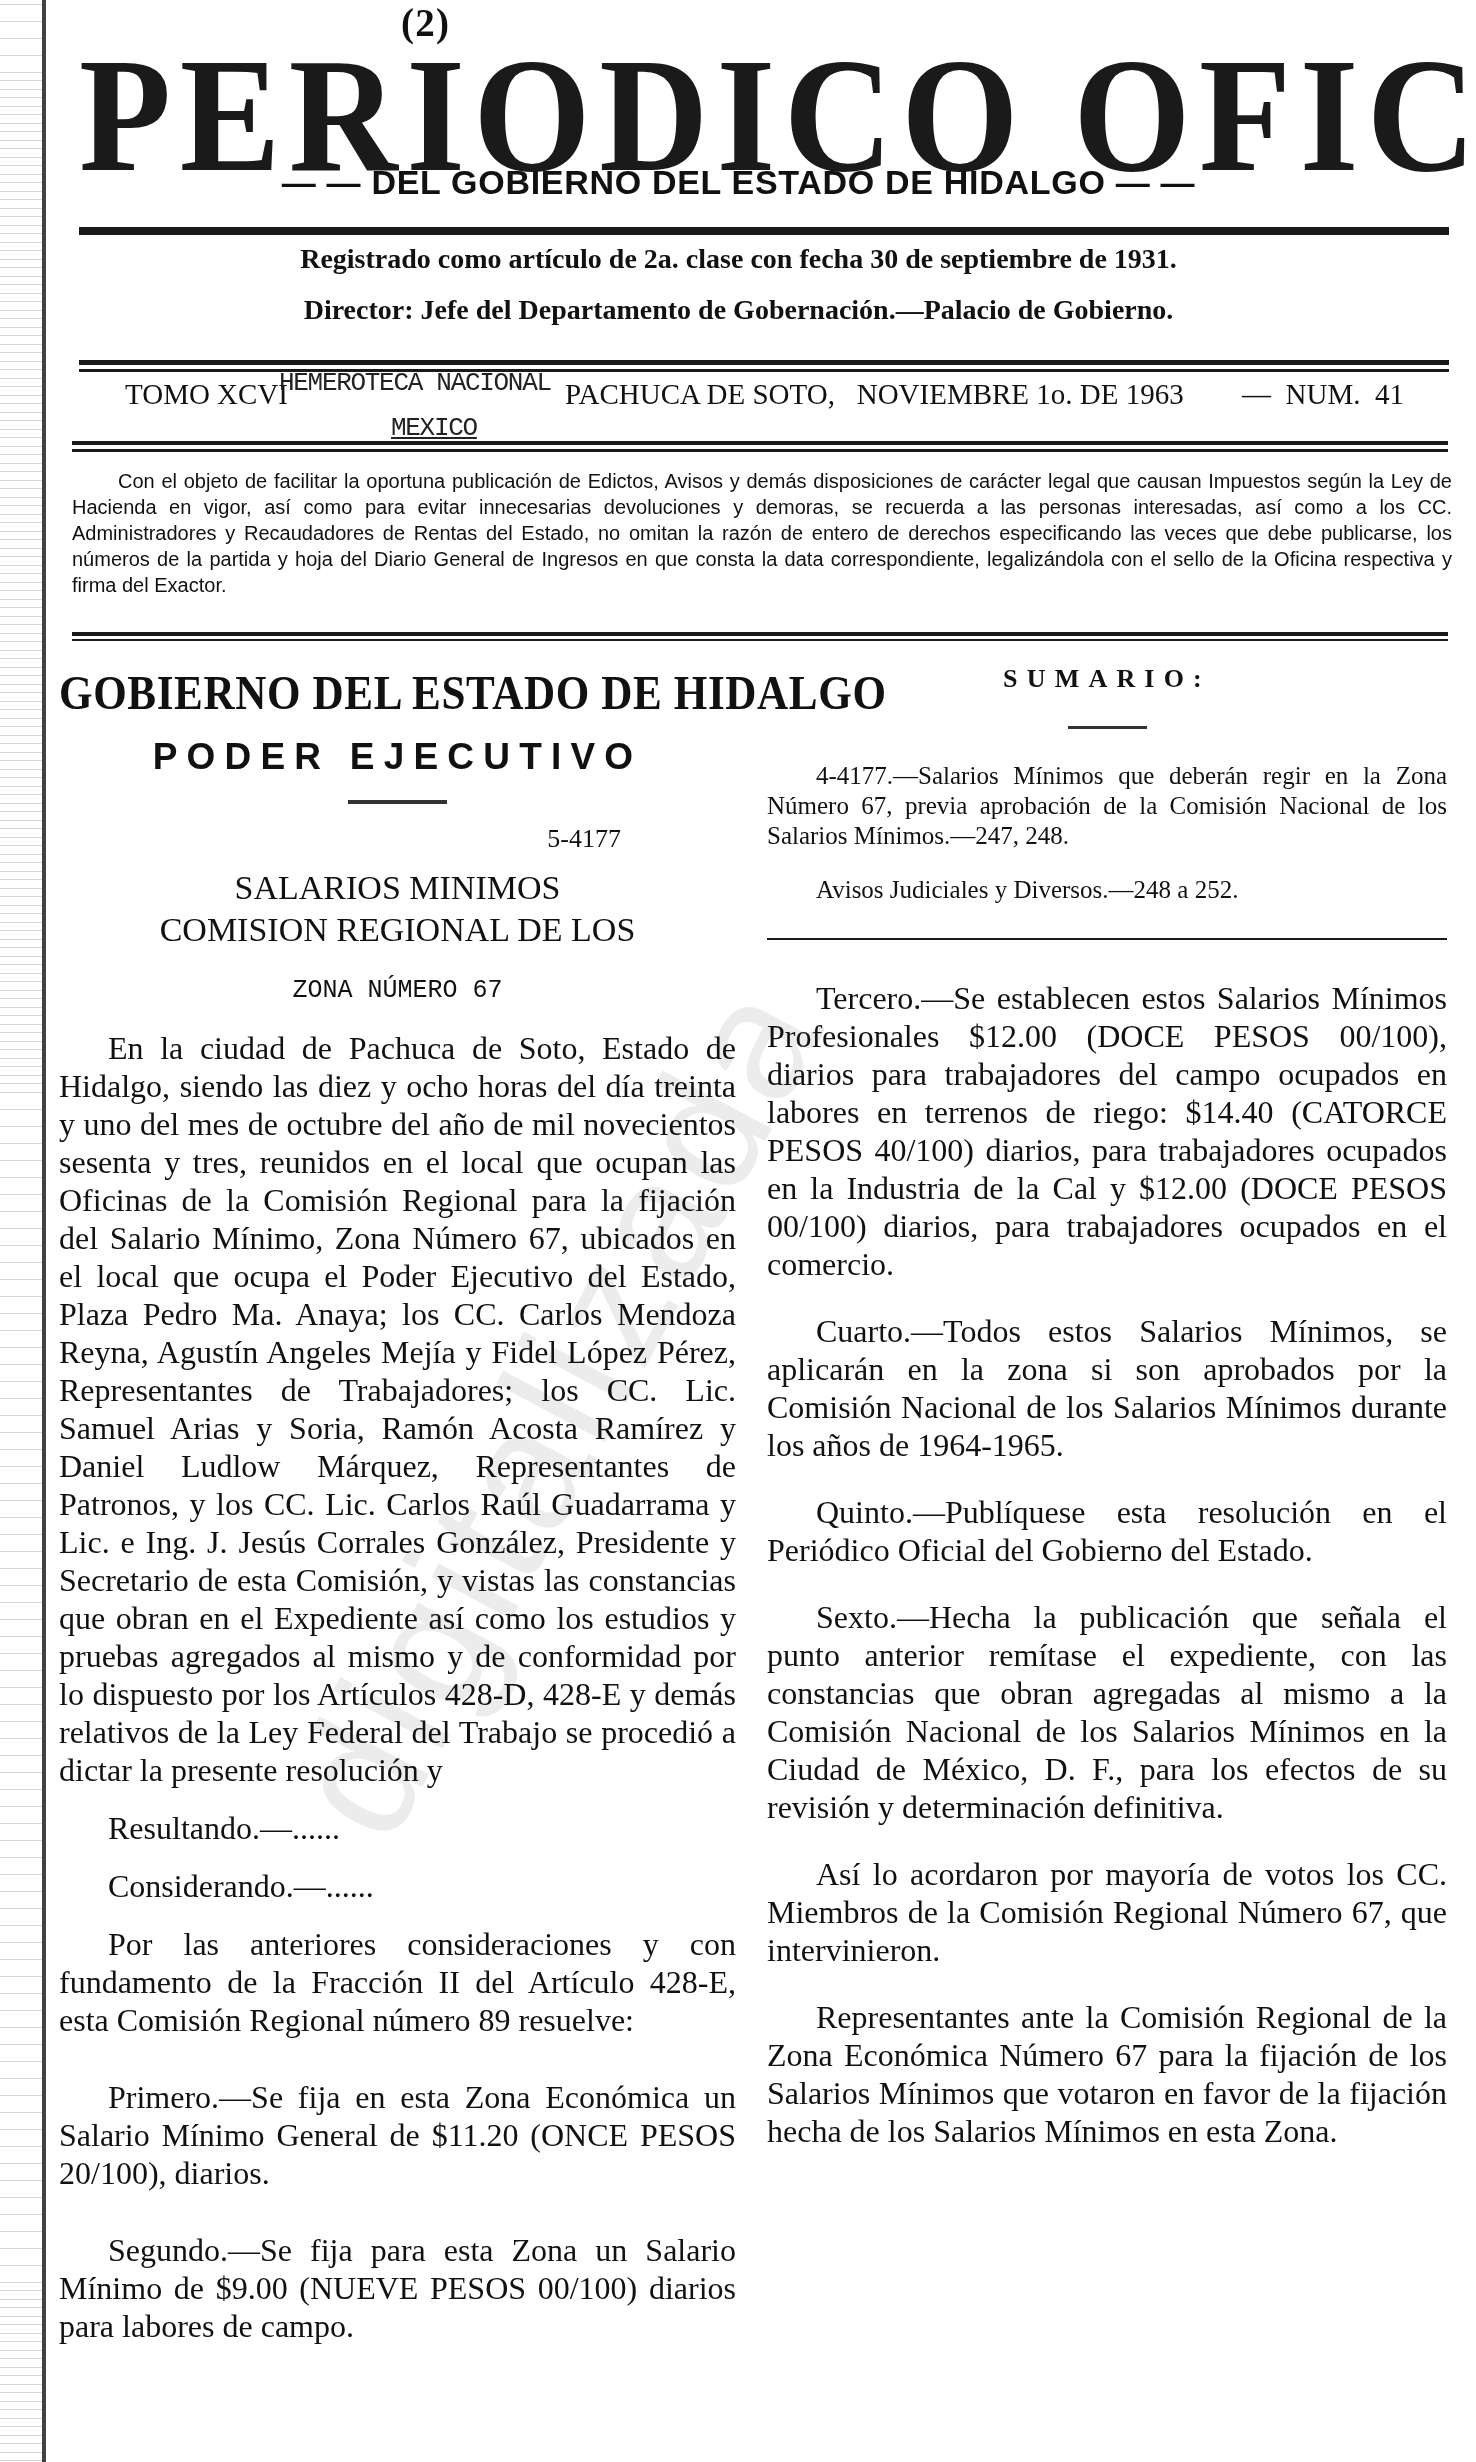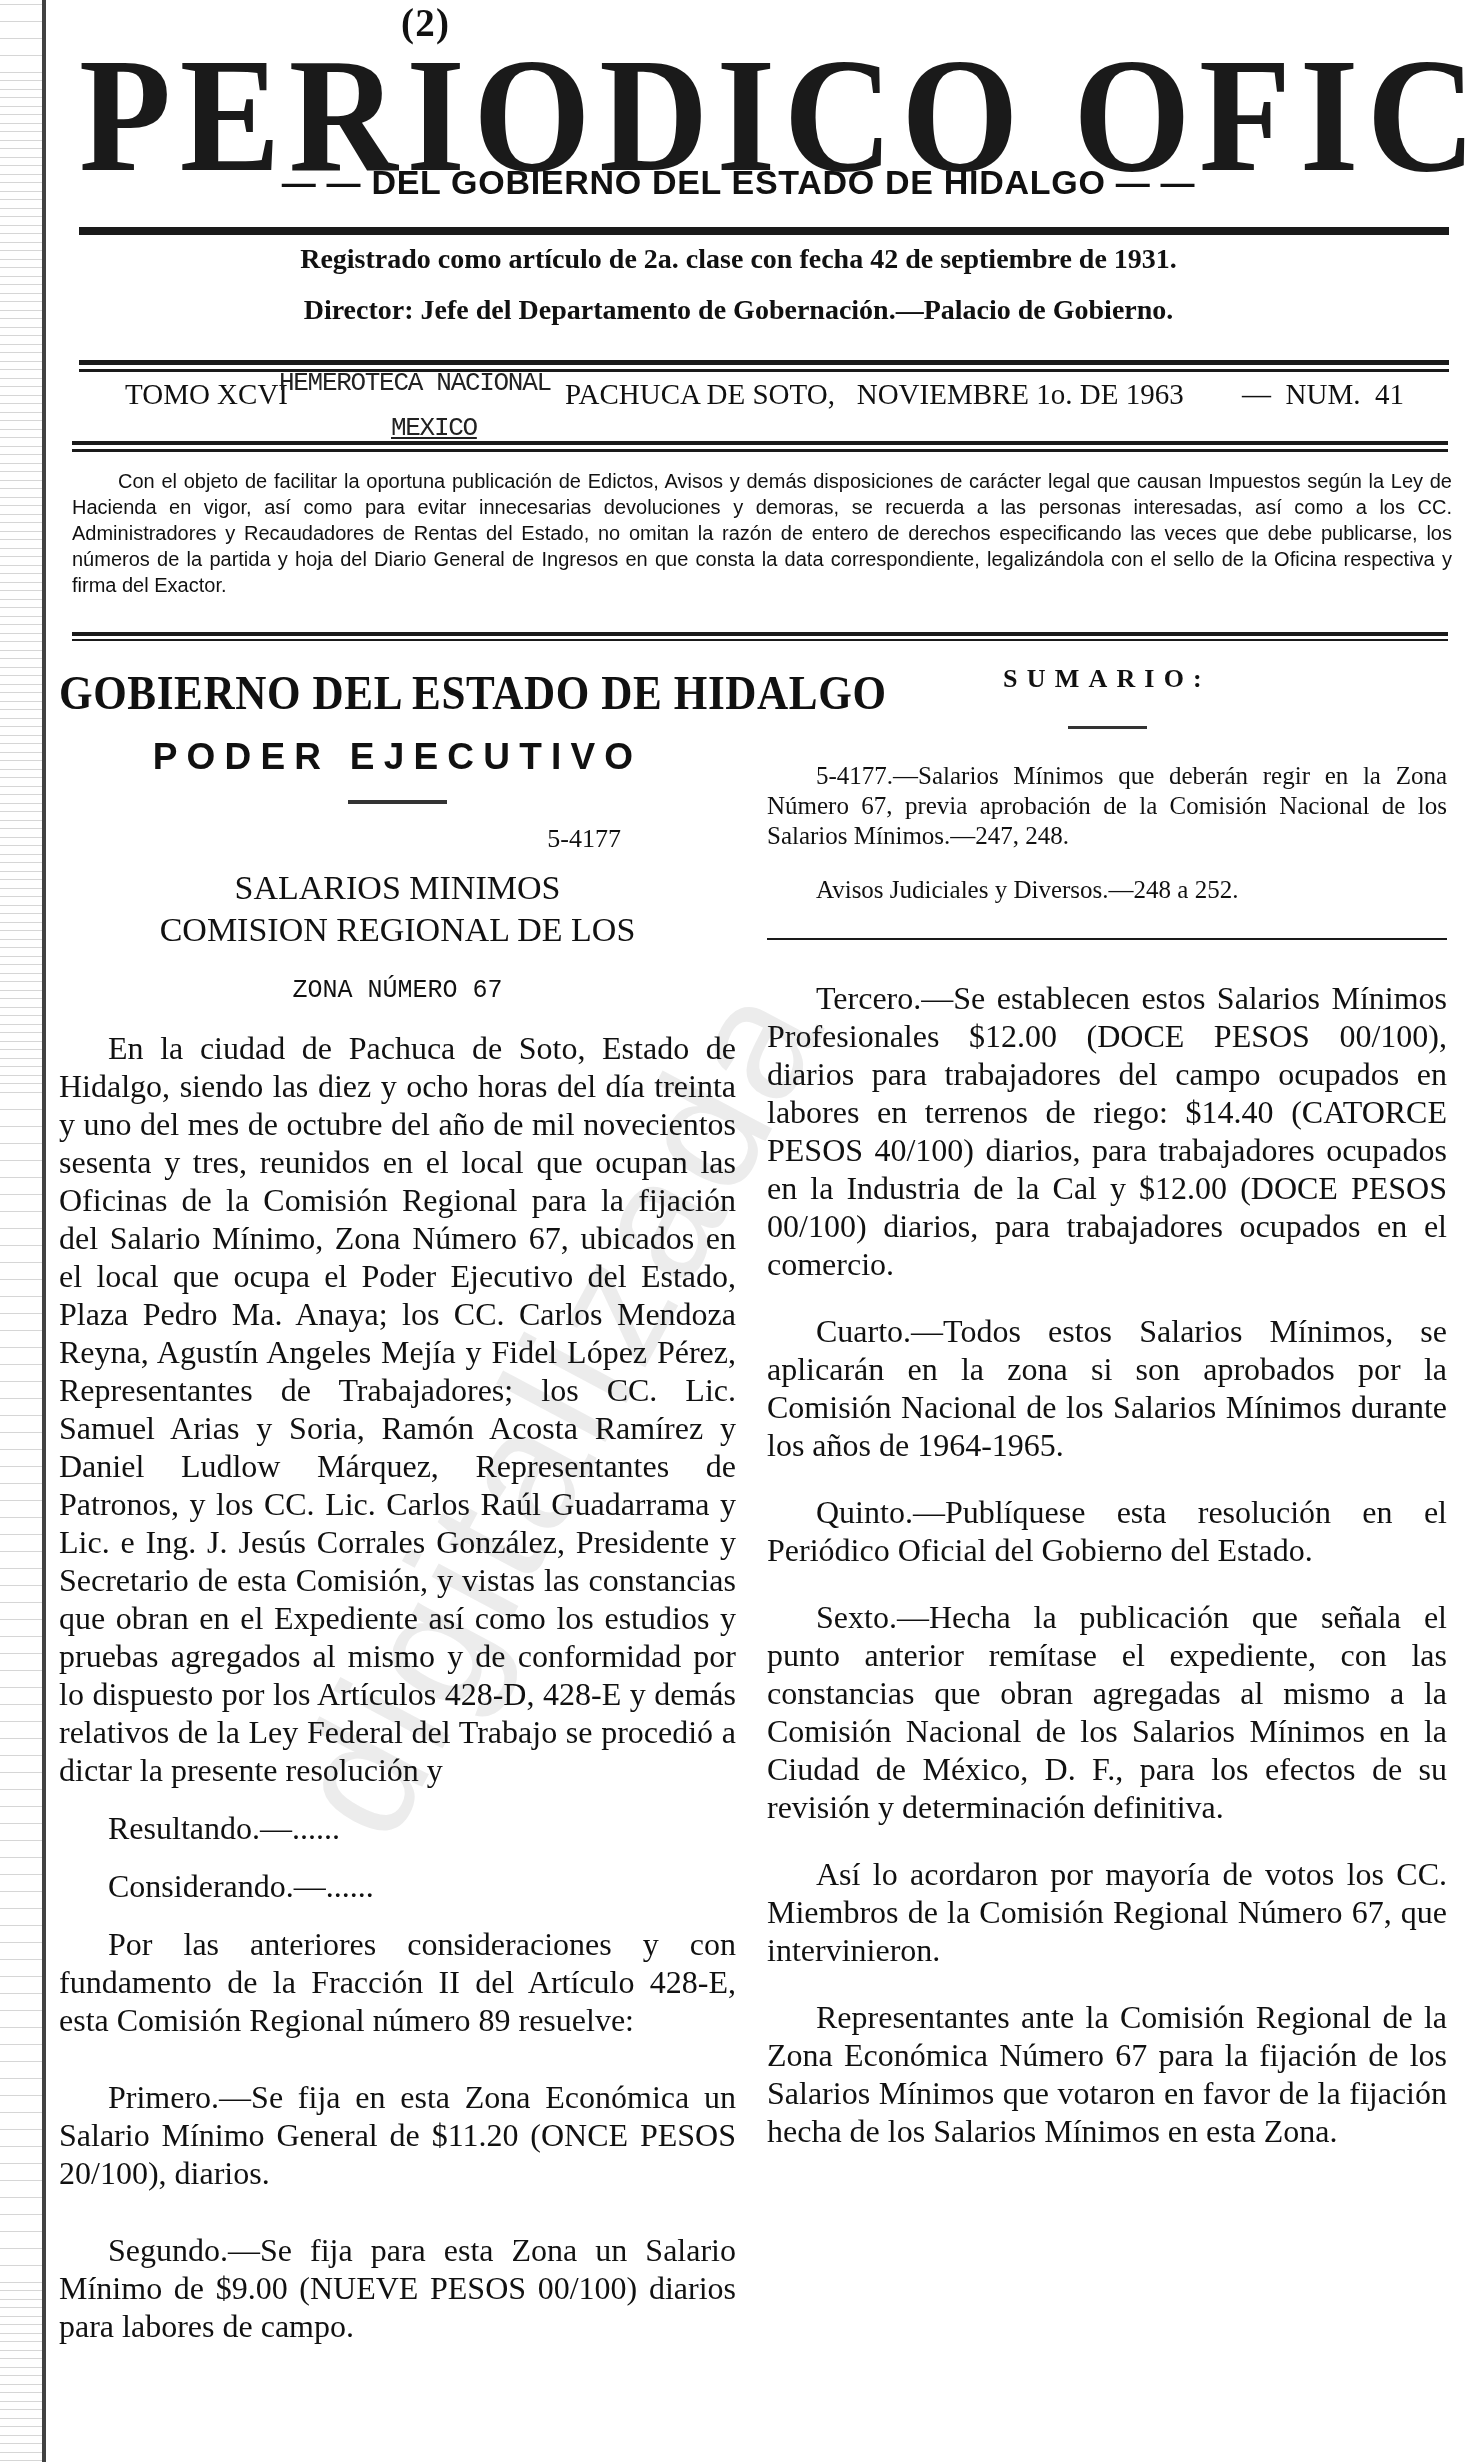--- a/index.html
+++ b/index.html
@@ -42,21 +42,21 @@
 <div class="abs leftedge"></div>
 
 <div class="abs watermark">digitalizada</div>
 
 <div class="abs pagenum">(2)</div>
 <div class="abs masthead">PERIODICO OFICIAL</div>
 <div class="abs subhead">— — DEL GOBIERNO DEL ESTADO DE HIDALGO — —</div>
 
 <div class="abs rule" style="left:79px; top:227px; width:1370px; height:8px;"></div>
 
-<div class="abs reg">Registrado como artículo de 2a. clase con fecha 42 de septiembre de 1931.</div>
+<div class="abs reg">Registrado como artículo de 2a. clase con fecha 30 de septiembre de 1931.</div>
 <div class="abs dir">Director: Jefe del Departamento de Gobernación.—Palacio de Gobierno.</div>
 
 <div class="abs rule" style="left:79px; top:360px; width:1370px; height:4.6px;"></div>
 <div class="abs rule" style="left:79px; top:369px; width:1370px; height:3.3px;"></div>
 
 <div class="abs tomo-row">
   <span>TOMO XCVI</span>
 </div>
 <div class="stamp" style="left:279px; top:368px;">HEMEROTECA NACIONAL</div>
 <div class="stamp" style="left:391px; top:413px; text-decoration:underline;">MEXICO</div>
@@ -93,21 +93,21 @@
     <p>Primero.—Se fija en esta Zona Económica un Salario Mínimo General de $11.20 (ONCE PESOS 20/100), diarios.</p>
     <div style="height:39px"></div>
     <p>Segundo.—Se fija para esta Zona un Salario Mínimo de $9.00 (NUEVE PESOS 00/100) diarios para labores de campo.</p>
   </div>
 </div>
 
 <div class="abs col-right">
   <div class="sumario-title">SUMARIO:</div>
   <div class="shortrule" style="width:79px; height:2.6px; margin-top:32px;"></div>
   <div class="sum" style="margin-top:32px;">
-    <p>5-4177.—Salarios Mínimos que deberán regir en la Zona Número 67, previa aprobación de la Comisión Nacional de los Salarios Mínimos.—247, 248.</p>
+    <p>4-4177.—Salarios Mínimos que deberán regir en la Zona Número 67, previa aprobación de la Comisión Nacional de los Salarios Mínimos.—247, 248.</p>
     <div style="height:12px"></div>
     <div style="height:12px"></div>
     <p>Avisos Judiciales y Diversos.—248 a 252.</p>
   </div>
   <div class="rule" style="height:2.6px; margin-top:33px;"></div>
   <div class="body" style="margin-top:39px;">
     <p>Tercero.—Se establecen estos Salarios Mínimos Profesionales $12.00 (DOCE PESOS 00/100), diarios para trabajadores del campo ocupados en labores en terrenos de riego: $14.40 (CATORCE PESOS 40/100) diarios, para trabajadores ocupados en la Industria de la Cal y $12.00 (DOCE PESOS 00/100) diarios, para trabajadores ocupados en el comercio.</p>
     <div class="gap1"></div>
     <p>Cuarto.—Todos estos Salarios Mínimos, se aplicarán en la zona si son aprobados por la Comisión Nacional de los Salarios Mínimos durante los años de 1964-1965.</p>
     <div class="gap1"></div>

